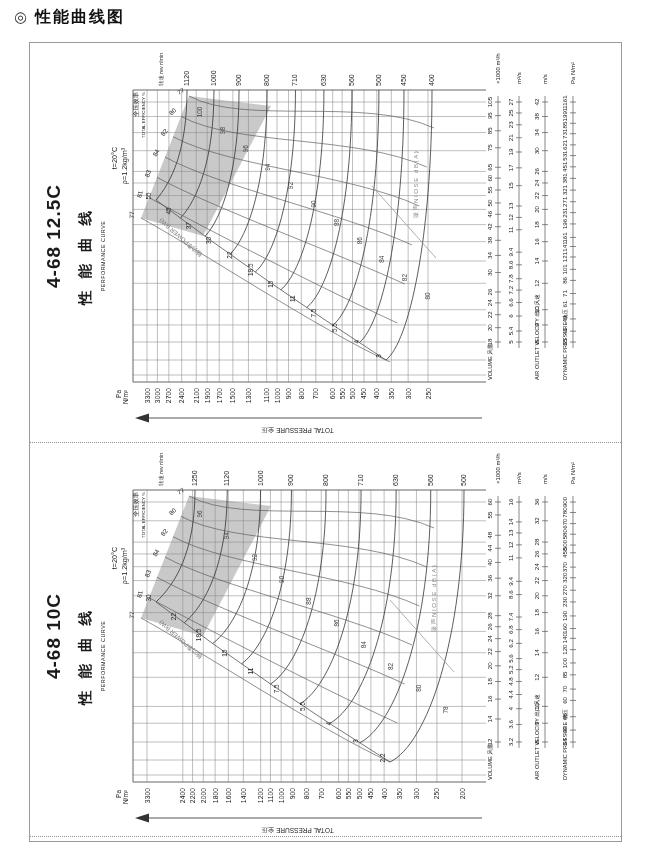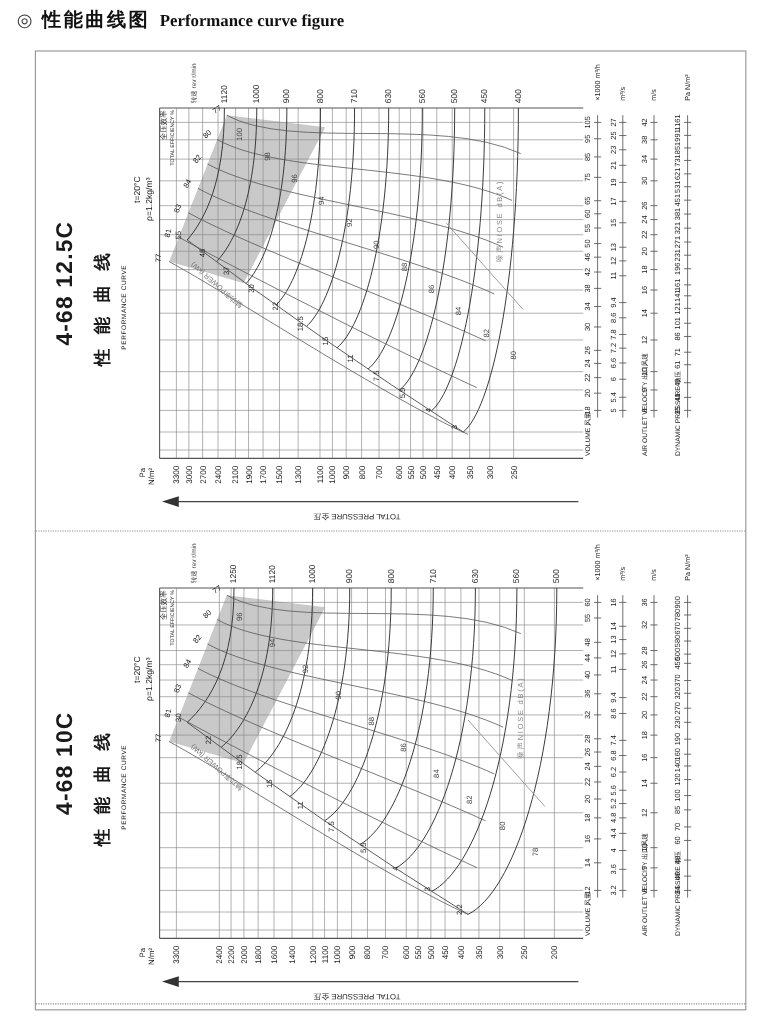--- a/index.html
+++ b/index.html
@@ -14,21 +14,20 @@
   svg.panel{position:absolute;left:0;}
   svg text{font-family:"Liberation Sans",sans-serif;}
 </style>
 </head>
 <body>
 
 <div class="page">
   <div class="hdr">
     <span class="bullet">◎</span>
     <span class="cn">性能曲线图</span>
-    <span class="en">Performance curve figure</span>
   </div>
 
   <div class="figbox">
     <svg class="panel" id="chart0" width="589" height="397" viewBox="0 0 589 397" style="top:1px;">
         <g>
           <path d="M111,174 L119,153.66666666666666 L127,133.33333333333334 L135,113 L143,92.66666666666667 L151,72.33333333333333 L159,52 L241,62 L229.66666666666666,83.66666666666666 L218.33333333333334,105.33333333333334 L207,127 L195.66666666666666,148.66666666666669 L184.33333333333334,170.33333333333331 L173,192 Z" fill="#c9c9c9" stroke="none"></path>
           <g>
             <line x1="117" y1="46" x2="117" y2="338" stroke="#8a8a8a" stroke-width="0.55"></line>
             <line x1="127.37981002908468" y1="46" x2="127.37981002908468" y2="338" stroke="#8a8a8a" stroke-width="0.55"></line>
             <line x1="138.854157673165" y1="46" x2="138.854157673165" y2="338" stroke="#8a8a8a" stroke-width="0.55"></line>

